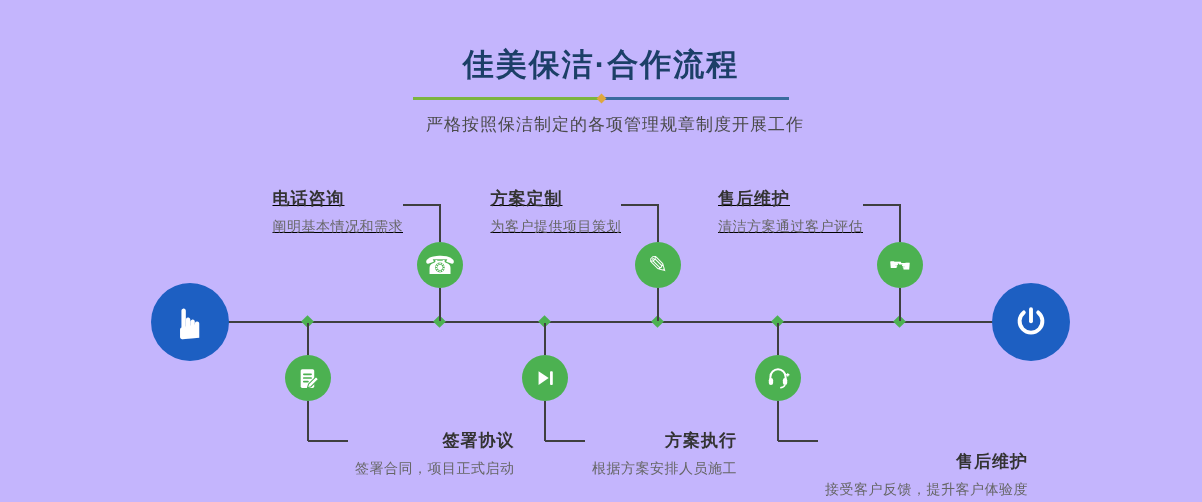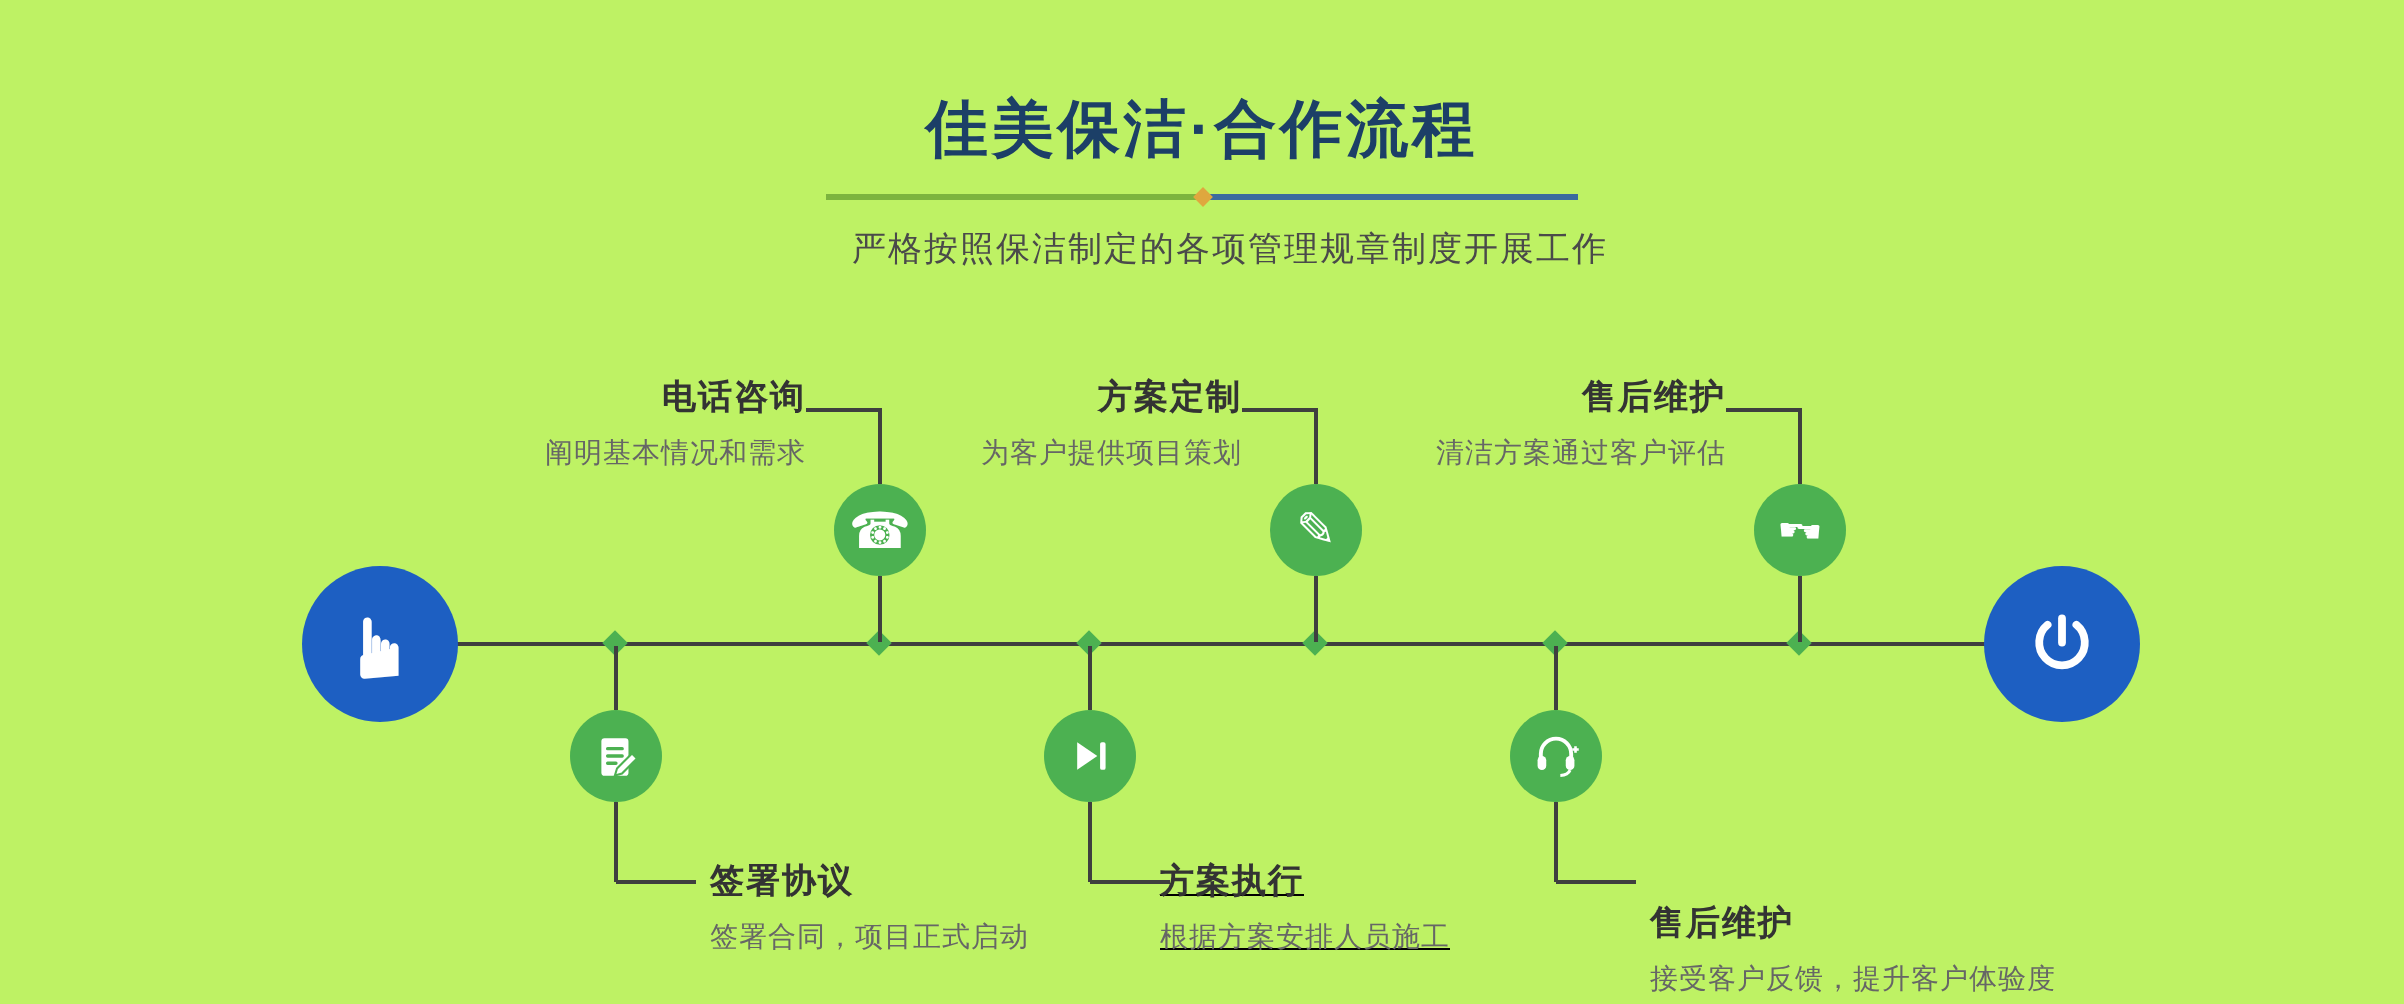--- a/index.html
+++ b/index.html
@@ -1,17 +1,17 @@
 <!DOCTYPE html>
 <html style="--title: #1c3f67; --accent-green: #4cb151; --accent-blue: #1d5fc2; --line: #3f3f3f; --divider-green: #7cb43e; --divider-blue: #3a6b9e; --divider-gold: #dfa73e; --text-dark: #333333; --text-gray: #666666;"><head>
 <meta charset="utf-8">
 <style>
   html,body{margin:0;padding:0;background:#fff;}
   .canvas{
-    position:relative;width:1202px;height:502px;background:#bef264;
+    position:relative;width:1202px;height:502px;background:#c4b5fd;
     font-family:"Liberation Sans","DejaVu Sans",sans-serif;overflow:hidden;margin:0 auto;
   }
   
   .header{position:absolute;top:44px;left:0;width:100%;text-align:center;}
   .title{font-size:31px;font-weight:bold;color:var(--title,#1c3f67);margin:0;letter-spacing:2px;}
   .divider{position:relative;width:376px;height:3px;margin:11px auto 0;display:flex;}
   .divider .seg-green{flex:1;background:var(--divider-green,#7cb43e);}
   .divider .seg-blue{flex:1;background:var(--divider-blue,#3a6b9e);}
   .divider .gold{position:absolute;left:50%;top:-2px;width:7px;height:7px;margin-left:-3.5px;
     background:var(--divider-gold,#dfa73e);transform:rotate(45deg);}
@@ -28,22 +28,22 @@
 
   .glyph{font-family:"DejaVu Sans",sans-serif;line-height:1;}
   .pointer-glyph{font-size:42px;transform:rotate(-90deg);margin-top:4px;}
   .phone-glyph{font-size:25px;}
   .pen-glyph{font-size:24px;}
   .shake{display:flex;align-items:center;}
   .shake .g1{font-size:15px;}
   .shake .g2{font-size:15px;margin-left:-5px;position:relative;top:1px;}
 
   
-  .label-top{position:absolute;text-align:right;white-space:nowrap;}
-  .label-bottom{position:absolute;text-align:left;white-space:nowrap;}
+  .label-top{position:absolute;white-space:nowrap;text-decoration:underline;}
+  .label-bottom{position:absolute;text-align:right;white-space:nowrap;}
   .step-title{font-size:17px;font-weight:bold;color:var(--text-dark,#333);letter-spacing:1px;}
   .step-desc{font-size:14px;color:var(--text-gray,#666);margin-top:8px;letter-spacing:0.5px;}
 </style>
 </head>
 <body>
 
 <div class="canvas">
 
   <div class="header">
     <h1 class="title">佳美保洁·合作流程</h1>
@@ -136,21 +136,21 @@
   <div>
     <div class="conn" style="left:544px;top:323px;width:1.5px;height:32px;"></div>
     <div class="conn" style="left:544px;top:401px;width:1.5px;height:40px;"></div>
     <div class="conn" style="left:545px;top:440px;width:40px;height:1.5px;"></div>
     <div class="circle green" style="left:522px;top:355px;">
       <svg width="22" height="22" viewBox="0 0 24 24">
         <path d="M5 4.5l11 7.5-11 7.5z" fill="#ffffff"></path>
         <rect x="17.5" y="4.5" width="3" height="15" rx="1" fill="#ffffff"></rect>
       </svg>
     </div>
-    <div class="label-bottom" style="left:580px;top:429px;text-decoration:underline;">
+    <div class="label-bottom" style="left:592px;top:429px;">
       <div class="step-title">方案执行</div>
       <div class="step-desc">根据方案安排人员施工</div>
     </div>
   </div>
 
   <div>
     <div class="conn" style="left:777px;top:323px;width:1.5px;height:32px;"></div>
     <div class="conn" style="left:777px;top:401px;width:1.5px;height:40px;"></div>
     <div class="conn" style="left:778px;top:440px;width:40px;height:1.5px;"></div>
     <div class="circle green" style="left:755px;top:355px;">

